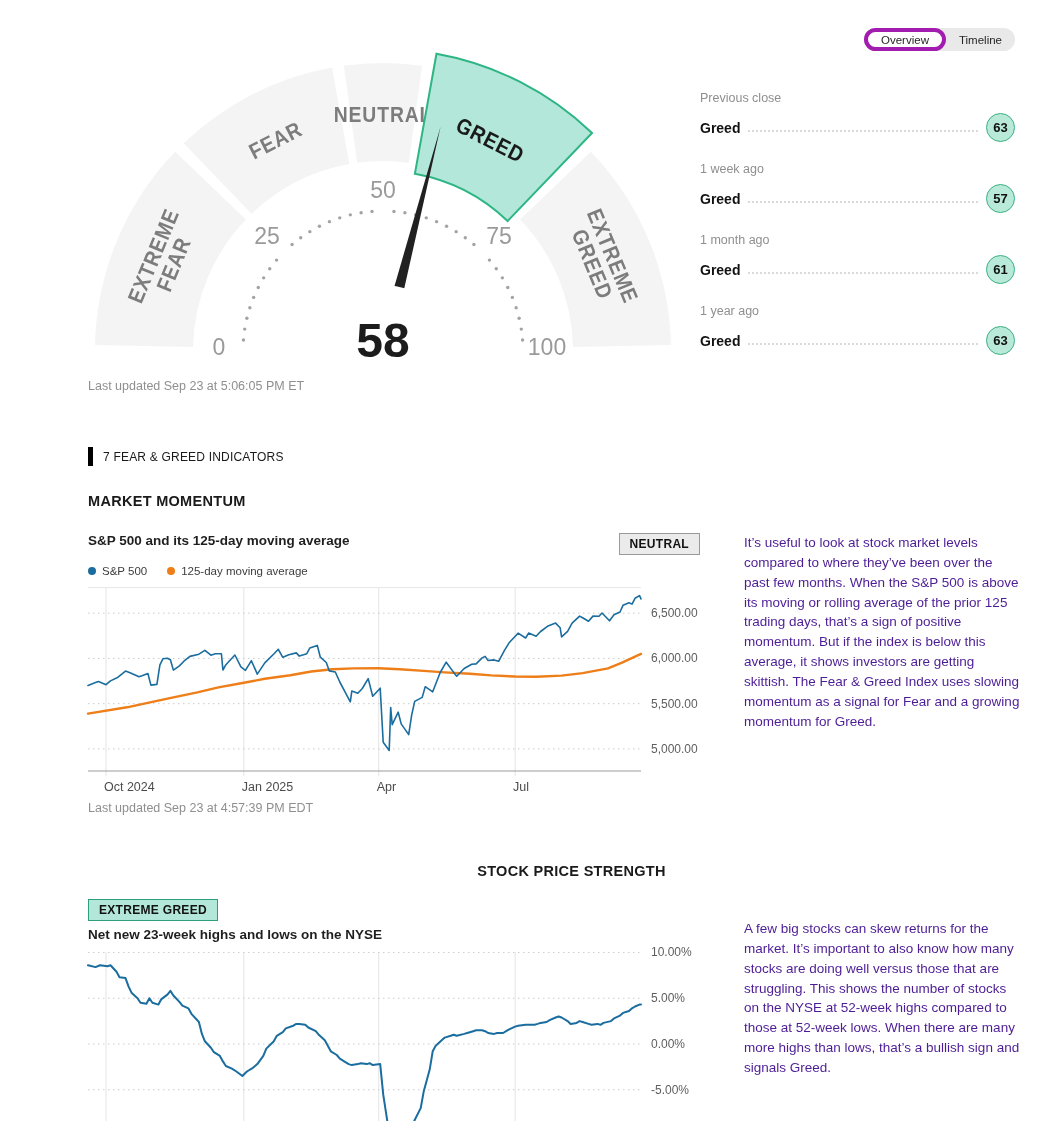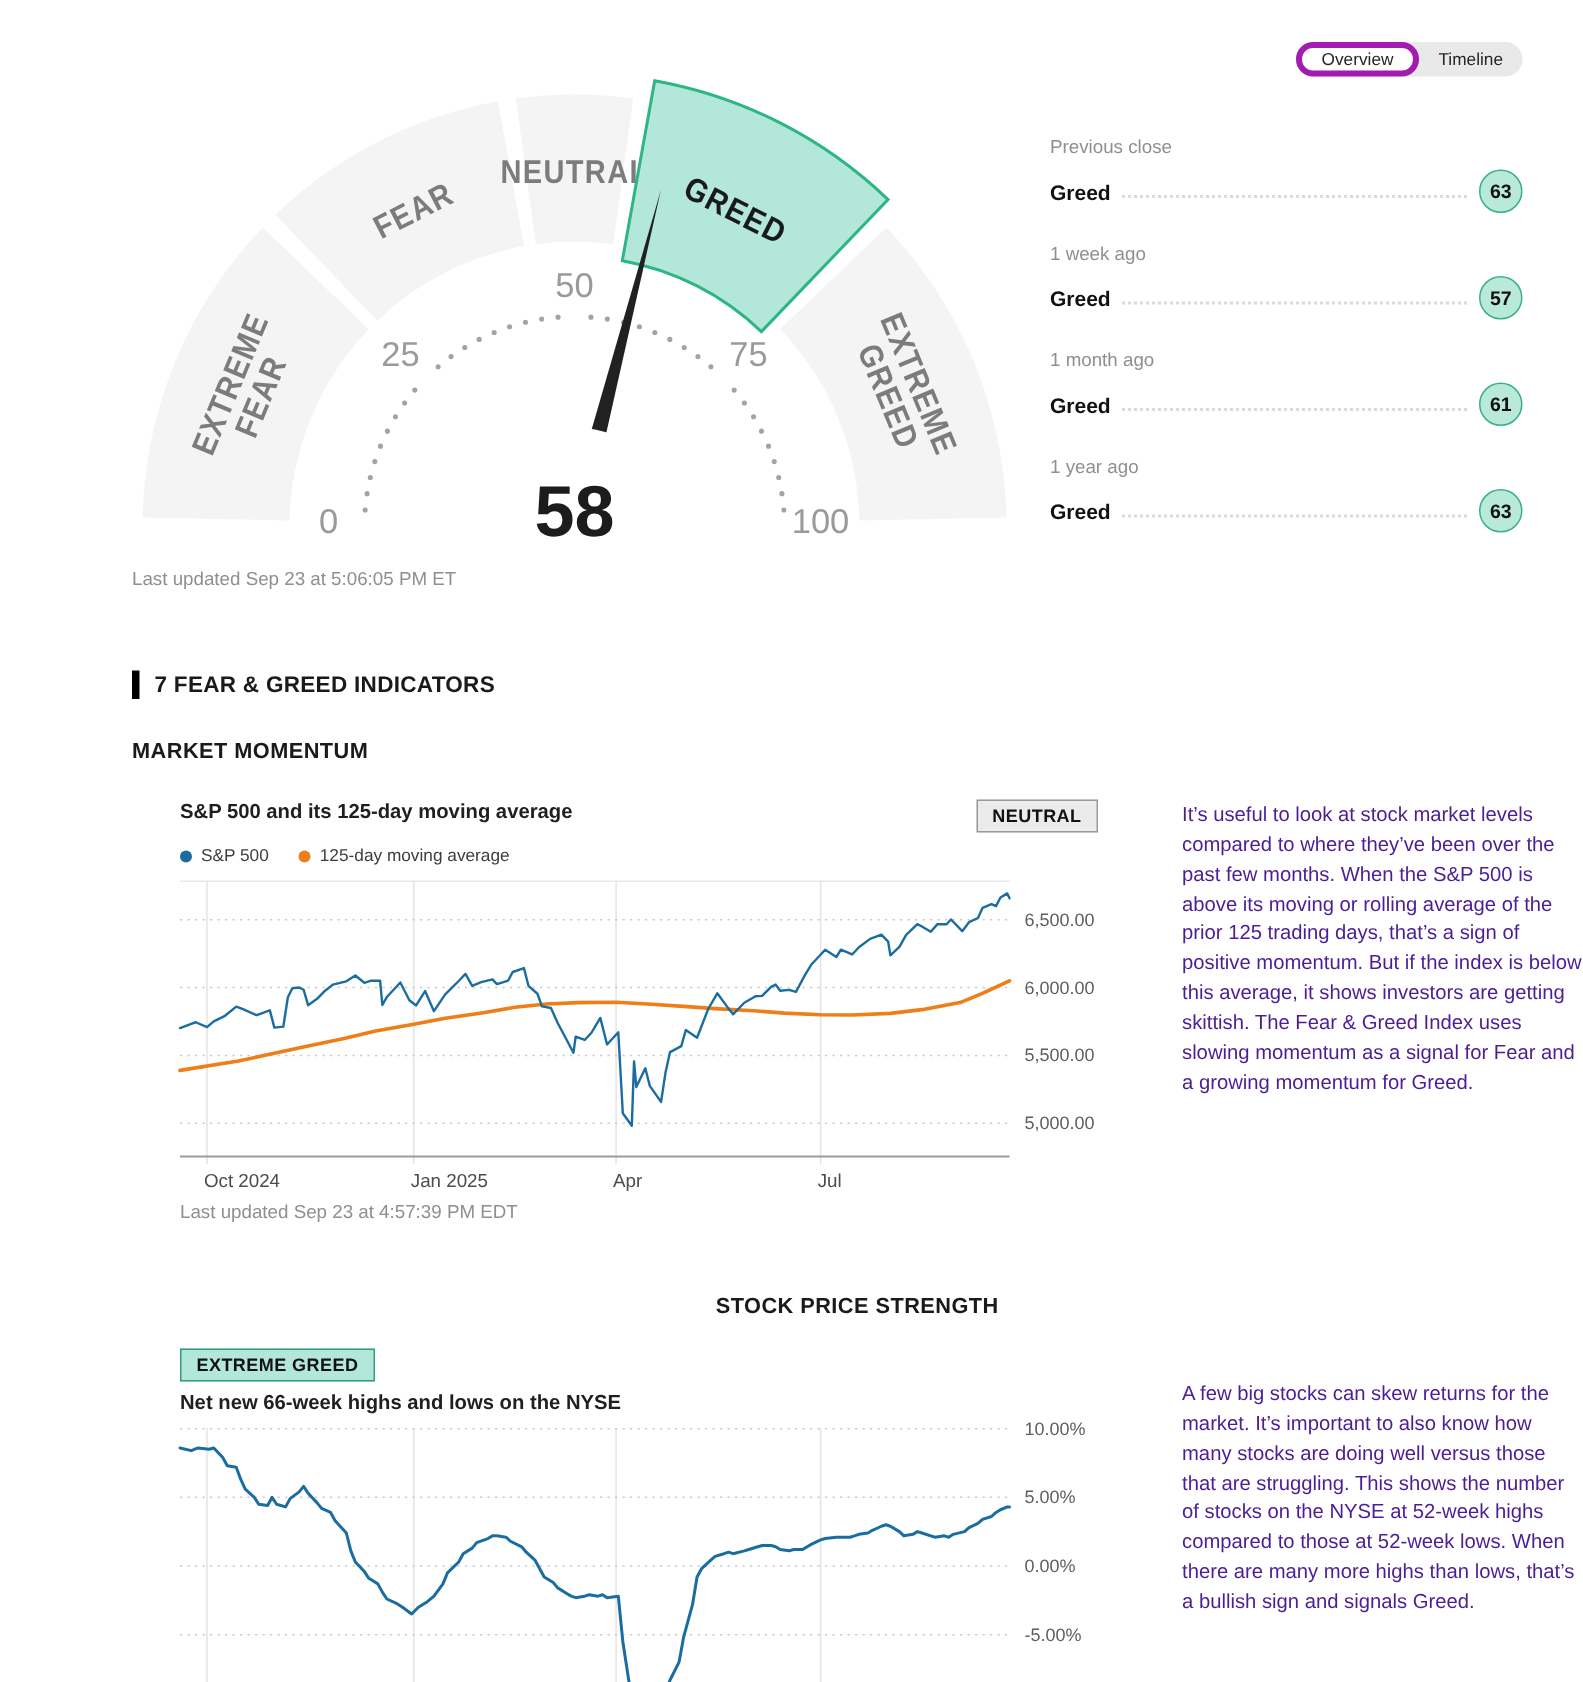--- a/index.html
+++ b/index.html
@@ -14,25 +14,25 @@
   .gauge-svg{width:600px;height:312px;display:block;overflow:visible;}
   .updated{color:#8f8f8f;font-size:12.5px;}
   .gauge-col .updated{margin-top:8px;}
   .history-col{width:315px;margin-left:12px;padding-top:32px;}
   .h-row{margin-bottom:20px;}
   .h-label{color:#8f8f8f;font-size:12.5px;margin-bottom:8px;}
   .h-line{display:flex;align-items:center;}
   .h-cat{font-weight:bold;font-size:14px;color:#111;}
   .h-dots{flex:1;border-bottom:2px dotted #dadada;margin:6px 8px 0 8px;}
   .h-badge{width:29px;height:29px;border-radius:50%;background:#b9ead9;border:1.5px solid #3bb183;display:flex;align-items:center;justify-content:center;font-weight:bold;font-size:13px;color:#111;flex:0 0 auto;}
-  .section-header{display:flex;align-items:center;margin:54px 0 0 88px;font-weight:bold;font-size:15px;letter-spacing:.2px;}
+  .section-header{display:flex;align-items:center;margin:54px 0 0 88px;font-weight:normal;font-size:12px;letter-spacing:.2px;}
   .bar{width:5px;height:19px;background:#000;margin-right:10px;}
   .ind-heading{margin:27px 0 0 88px;font-weight:bold;font-size:14.5px;letter-spacing:.3px;}
   .ind-heading.second{margin-top:48px;text-align:center;}
-  .ind-row{display:flex;margin:24px 0 0 120px;align-items:flex-start;gap:12px;}
+  .ind-row{display:flex;margin:24px 0 0 88px;align-items:flex-start;}
   .chart-col{width:612px;position:relative;}
   .chart-head{display:flex;justify-content:space-between;align-items:flex-start;}
   .chart-title{font-weight:bold;font-size:13.5px;color:#1f1f1f;}
   .badge{font-weight:bold;font-size:12px;padding:3px 10px;letter-spacing:.3px;color:#111;}
   .badge.neutral{background:#ebebeb;border:1.5px solid #9a9a9a;}
   .badge.greed{background:#b3e7da;border:1.5px solid #2f9e7d;}
   .badge-row{display:flex;justify-content:flex-start;margin:-4px 0 6px 0;}
   .legend{display:flex;gap:20px;margin-top:10px;font-size:11.5px;color:#3d3d3d;align-items:center;}
   .legend-item{display:flex;align-items:center;}
   .dot{width:8px;height:8px;border-radius:50%;display:inline-block;margin-right:6px;}
@@ -198,21 +198,21 @@
     </div>
     <div class="desc">It’s useful to look at stock market levels compared to where they’ve been over the past few months. When the S&amp;P 500 is above its moving or rolling average of the prior 125 trading days, that’s a sign of positive momentum. But if the index is below this average, it shows investors are getting skittish. The Fear &amp; Greed Index uses slowing momentum as a signal for Fear and a growing momentum for Greed.</div>
   </div>
 
   <div class="ind-heading second">STOCK PRICE STRENGTH</div>
   <div class="ind-row">
     <div class="chart-col">
       <div class="badge-row">
         <div class="badge greed">EXTREME GREED</div>
       </div>
-      <div class="chart-title">Net new 66-week highs and lows on the NYSE</div>
+      <div class="chart-title">Net new 23-week highs and lows on the NYSE</div>
       <svg class="chart-svg" viewBox="0 0 612 210">
           <line x1="17.983739837398375" y1="0" x2="17.983739837398375" y2="189" stroke="#e4e4e4" stroke-width="1"></line>
           <text x="15.983739837398375" y="204" fill="#4c4c4c" font-size="12.5">Oct 2024</text>
           <line x1="155.85907859078588" y1="0" x2="155.85907859078588" y2="189" stroke="#e4e4e4" stroke-width="1"></line>
           <text x="153.85907859078588" y="204" fill="#4c4c4c" font-size="12.5">Jan 2025</text>
           <line x1="290.7371273712737" y1="0" x2="290.7371273712737" y2="189" stroke="#e4e4e4" stroke-width="1"></line>
           <text x="288.7371273712737" y="204" fill="#4c4c4c" font-size="12.5">Apr</text>
           <line x1="427.1138211382114" y1="0" x2="427.1138211382114" y2="189" stroke="#e4e4e4" stroke-width="1"></line>
           <text x="425.1138211382114" y="204" fill="#4c4c4c" font-size="12.5">Jul</text>
           <line x1="0" y1="0.4577114427860761" x2="553" y2="0.4577114427860761" stroke="#cccccc" stroke-width="1" stroke-dasharray="1.5,3.5"></line>

